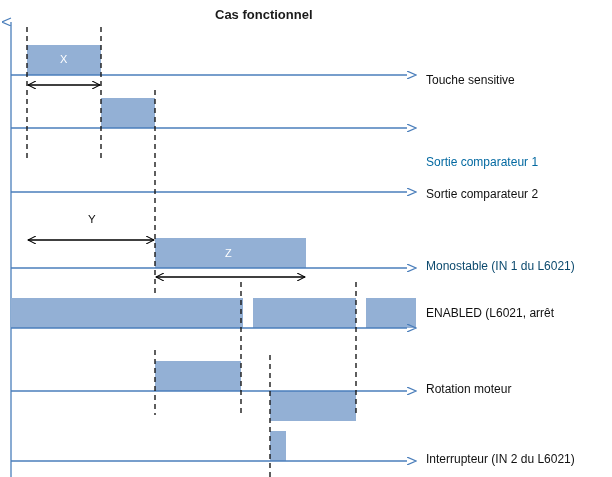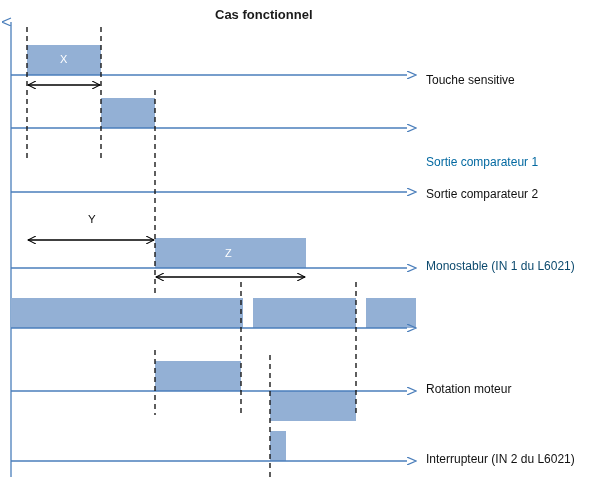--- a/index.html
+++ b/index.html
@@ -104,20 +104,21 @@
       <div class="sig-label" style="left: 426px; top: 118px; color: #0369a1; margin-top: 36px;">
         <div>Sortie comparateur 1</div>
       </div>
       <div class="sig-label" style="left: 426px; top: 186px; color: rgb(17, 17, 17);">
         <div>Sortie comparateur 2</div>
       </div>
       <div class="sig-label" style="left: 426px; top: 258px; color: #0c4a6e;">
         <div>Monostable (IN 1 du L6021)</div>
       </div>
       <div class="sig-label" style="left: 426px; top: 305px; color: rgb(17, 17, 17);">
+        <div>ENABLED (L6021, arrêt</div>
       </div>
       <div class="sig-label" style="left: 426px; top: 381px; color: rgb(17, 17, 17);">
         <div>Rotation moteur</div>
       </div>
       <div class="sig-label" style="left: 426px; top: 451px; color: rgb(17, 17, 17);">
         <div>Interrupteur (IN 2 du L6021)</div>
       </div>
     </div>
   <div id="blocklabels-layer">
       <div class="blk-label" style="left: 60px; top: 53px; color: rgb(255, 255, 255);">X</div>

